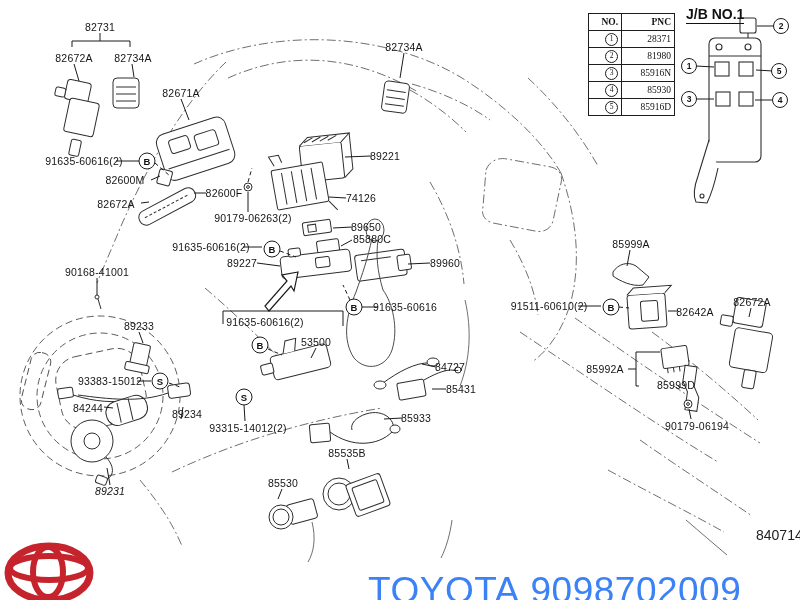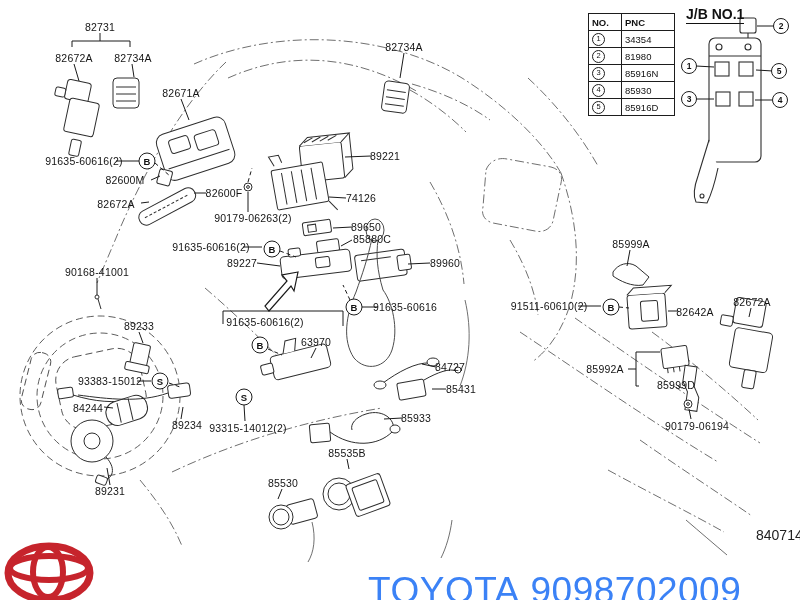--- a/index.html
+++ b/index.html
@@ -9,21 +9,21 @@
   .plabel{position:absolute;transform:translate(-50%,-50%);font-size:10.5px;color:#141414;
           white-space:nowrap;letter-spacing:.2px;}
   .marker{position:absolute;width:15px;height:15px;border:1.4px solid #1d1d1d;border-radius:50%;
           transform:translate(-50%,-50%);display:flex;align-items:center;justify-content:center;
           font-size:9.5px;font-weight:700;color:#111;background:#fff;line-height:1;}
   .jb-callout{position:absolute;width:14px;height:14px;border:1.3px solid #1d1d1d;border-radius:50%;
           transform:translate(-50%,-50%);display:flex;align-items:center;justify-content:center;
           font-size:8.5px;font-weight:700;color:#111;background:#fff;line-height:1;}
   .pnc-table{position:absolute;left:588px;top:13px;border-collapse:collapse;background:#fff;}
   .pnc-table th,.pnc-table td{border:1.2px solid #1d1d1d;font-size:9.5px;color:#111;
-          padding:0 3px;text-align:left;height:16px;}
+          padding:0 3px;text-align:right;height:16px;font-family:Liberation Serif, serif;}
   .pnc-table th{font-weight:700;}
   .col-no{width:26px;}
   .col-pnc{width:46px;}
   .circle-num{display:inline-flex;width:11px;height:11px;border:1px solid #1d1d1d;border-radius:50%;
           align-items:center;justify-content:center;font-size:7.5px;line-height:1;}
   .jb-title{position:absolute;left:686px;top:6px;font-size:14px;font-weight:700;color:#111;
           border-bottom:1.2px solid #111;padding-bottom:1px;}
   .footer-title{position:absolute;left:368px;top:546px;font-size:37px;color:#3b82f6;
           letter-spacing:.5px;white-space:nowrap;margin-top:24px;}
   .diagram-code{position:absolute;left:756px;top:527px;font-size:14px;color:#222;}
@@ -342,25 +342,25 @@
       <span class="plabel" style="left: 366px; top: 227px;">89650</span>
       <span class="plabel" style="left: 372px; top: 239px;">85880C</span>
       <span class="plabel" style="left: 211px; top: 247px;">91635-60616(2)</span>
       <span class="plabel" style="left: 242px; top: 263px;">89227</span>
       <span class="plabel" style="left: 445px; top: 263px; text-align: center;">89960</span>
       <span class="plabel" style="left: 405px; top: 307px;">91635-60616</span>
       <span class="plabel" style="left: 97px; top: 272px;">90168-41001</span>
       <span class="plabel" style="left: 139px; top: 326px;">89233</span>
       <span class="plabel" style="left: 110px; top: 381px;">93383-15012</span>
       <span class="plabel" style="left: 88px; top: 408px;">84244</span>
-      <span class="plabel" style="left: 181px; top: 425px; padding-left: 12px;">89234</span>
+      <span class="plabel" style="left: 181px; top: 414px; padding-left: 12px;">89234</span>
       <span class="plabel" style="left: 248px; top: 428px;">93315-14012(2)</span>
-      <span class="plabel" style="left: 110px; top: 491px;">89231</span>
+      <span class="plabel" style="left: 110px; top: 491px; font-style: italic;">89231</span>
       <span class="plabel" style="left: 265px; top: 322px;">91635-60616(2)</span>
-      <span class="plabel" style="left: 316px; top: 342px;">63970</span>
+      <span class="plabel" style="left: 316px; top: 342px;">53500</span>
       <span class="plabel" style="left: 450px; top: 367px;">84727</span>
       <span class="plabel" style="left: 461px; top: 389px;">85431</span>
       <span class="plabel" style="left: 416px; top: 418px;">85933</span>
       <span class="plabel" style="left: 347px; top: 453px;">85535B</span>
       <span class="plabel" style="left: 283px; top: 483px;">85530</span>
       <span class="plabel" style="left: 631px; top: 244px;">85999A</span>
       <span class="plabel" style="left: 549px; top: 306px;">91511-60610(2)</span>
       <span class="plabel" style="left: 695px; top: 312px;">82642A</span>
       <span class="plabel" style="left: 752px; top: 302px;">82672A</span>
       <span class="plabel" style="left: 605px; top: 369px;">85992A</span>
@@ -389,21 +389,21 @@
   <table class="pnc-table">
     <thead>
       <tr>
         <th class="col-no">NO.</th>
         <th class="col-pnc">PNC</th>
       </tr>
     </thead>
     <tbody id="pnc-body">
         <tr>
           <td><span class="circle-num">1</span></td>
-          <td>34354</td>
+          <td>28371</td>
         </tr>
         <tr>
           <td><span class="circle-num">2</span></td>
           <td>81980</td>
         </tr>
         <tr>
           <td><span class="circle-num">3</span></td>
           <td>85916N</td>
         </tr>
         <tr>

